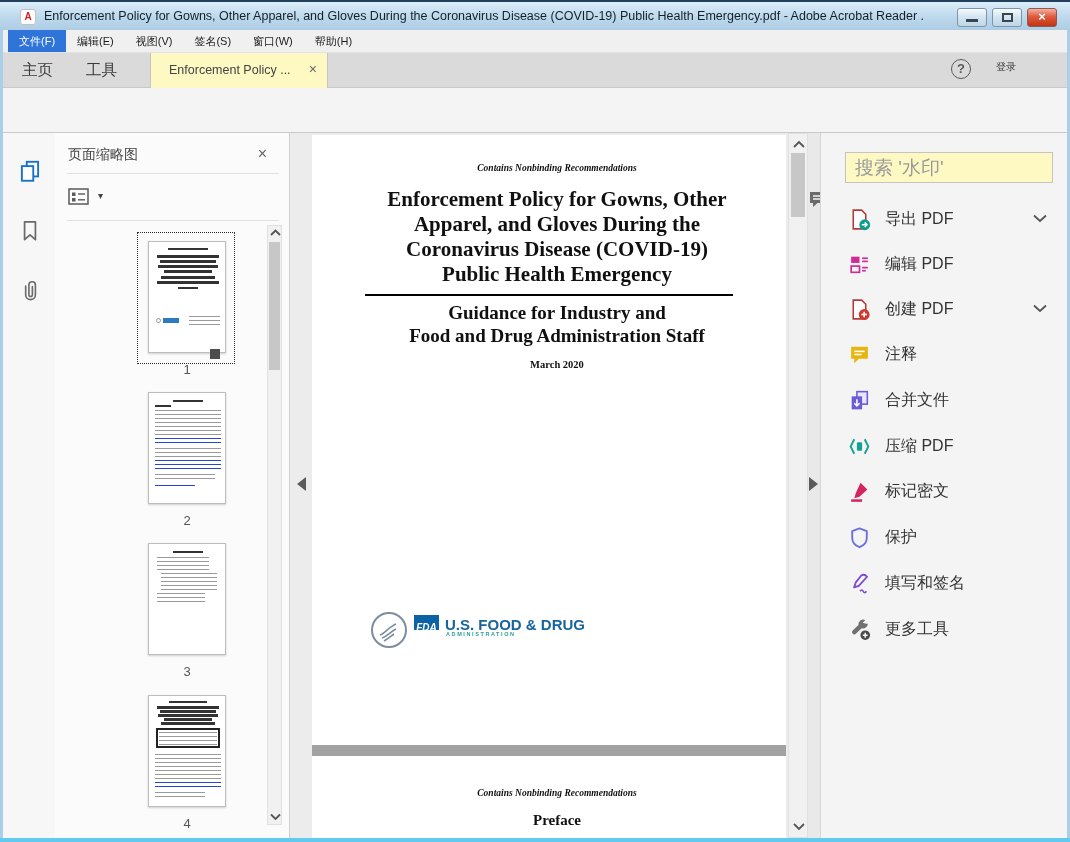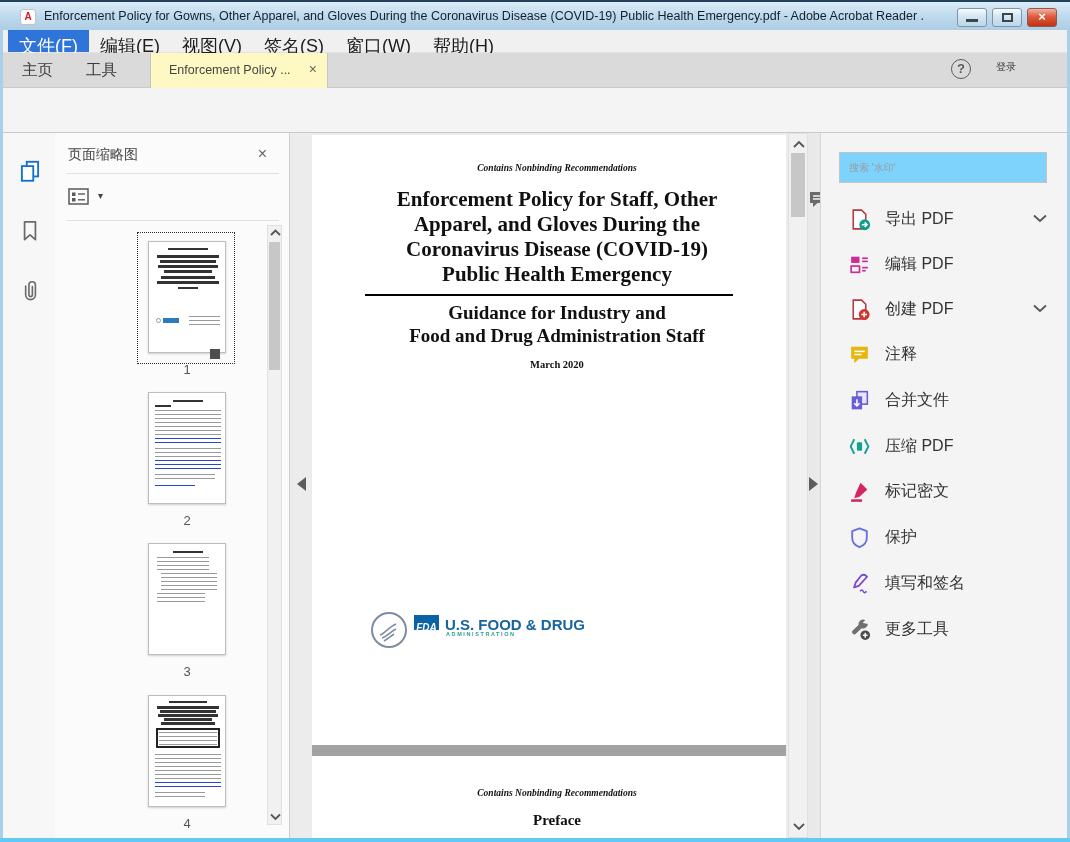--- a/index.html
+++ b/index.html
@@ -17,21 +17,21 @@
     white-space:nowrap; overflow:hidden; }
   .win-btn { top:6px; width:30px; height:19px; border:1px solid #7e95a7; border-radius:3px;
     background:linear-gradient(#f7fbfe,#d4e5f1 45%,#bfd6e7); text-align:center; }
   .win-btn .bar { position:absolute; left:8px; bottom:4px; width:12px; height:3px; background:#39454f; }
   .win-btn .box { position:absolute; left:9px; top:4px; width:11px; height:9px; border:2px solid #39454f; background:transparent; }
   #btn-close { background:linear-gradient(#f2b2a2,#e05a3e 45%,#c03413); color:#fff; font-size:13px;
     font-weight:bold; line-height:16px; border-color:#8c5a50; }
 
   #menubar { left:0; top:30px; width:1070px; height:23px; background:#f0f0f0; border-bottom:1px solid #e2e2e2;
     display:flex; align-items:stretch; padding-left:8px; }
-  .menu-item { font-size:18px; color:#1c1c1c; padding:4px 11px 0 11px; }
+  .menu-item { font-size:11px; color:#1c1c1c; padding:4px 11px 0 11px; }
   .menu-item.active { background:#2e74d9; color:#fff; }
 
   
   #tabbar { left:0; top:53px; width:1070px; height:35px; background:#dadada;
     border-bottom:1px solid #c9c9c9; }
   .apptab { top:60px; font-size:15.5px; color:#3a3a3a; }
   #doc-tab { left:150px; top:53px; width:178px; height:35px; background:#fef9c3;
     border-left:1px solid #c5c5c5; border-right:1px solid #c5c5c5; }
   #doc-tab-label { position:absolute; left:18px; top:10px; font-size:12.5px; color:#444; }
   #doc-tab-close { position:absolute; right:10px; top:8px; font-size:14px; color:#666; }
@@ -98,22 +98,22 @@
   #preface-heading { font-size:15px; font-weight:bold; text-align:center; }
 
   .collapse-arrow { width:0; height:0; }
   #collapse-left { left:297px; top:477px; border-top:7px solid transparent; border-bottom:7px solid transparent;
     border-right:9px solid #5c5c5c; }
   #collapse-right { left:809px; top:477px; border-top:7px solid transparent; border-bottom:7px solid transparent;
     border-left:9px solid #5c5c5c; }
 
   
   #right-panel { left:820px; top:133px; width:247px; height:705px; background:#f4f4f4; border-left:1px solid #d6d6d6; }
-  #search-box { position:absolute; left:18px; top:19px; width:208px; height:31px; background:#7dd3fc;
-    border:1px solid #c4c4c4; font-size:10px; color:#333; padding:0 9px; font-family:"Liberation Sans",sans-serif; }
+  #search-box { position:absolute; left:24px; top:19px; width:208px; height:31px; background:#fef9c3;
+    border:1px solid #c4c4c4; font-size:19px; color:#333; padding:0 9px; font-family:"Liberation Sans",sans-serif; }
   #search-box::placeholder { color:#9a9a9a; }
   .tool-row { position:absolute; left:18px; width:212px; height:44px; }
   .tool-ic { position:absolute; left:8px; top:9px; width:25px; height:25px; }
   .tool-label { position:absolute; left:46px; top:11px; font-size:16px; color:#333; white-space:nowrap; }
   .tool-chev { position:absolute; right:4px; top:16px; }
 
   
   #border-left { left:0; top:30px; width:3px; height:812px; background:#a9d0e8; }
   #border-right { left:1067px; top:30px; width:3px; height:812px; background:#a9d0e8; }
   #border-bottom { left:0; top:838px; width:1070px; height:4px; background:#62c9ef; }
@@ -343,21 +343,21 @@
         <polyline class="chev" points="1,1.5 5.5,6 10,1.5"></polyline>
       </svg>
   </div>
 </div>
 
 <div class="abs" id="viewer">
 
   <div id="page1">
     <div class="serif notice" style="position:absolute; left:0; top:28px; width:100%;">Contains Nonbinding Recommendations</div>
     <div class="serif" id="doc-title" style="position:absolute; left:0; top:52px; width:100%;">
-      <div>Enforcement Policy for Staff, Other</div>
+      <div>Enforcement Policy for Gowns, Other</div>
       <div>Apparel, and Gloves During the</div>
       <div>Coronavirus Disease (COVID-19)</div>
       <div>Public Health Emergency</div>
     </div>
     <div id="title-rule"></div>
     <div class="serif" id="doc-subtitle" style="position:absolute; left:0; top:166px; width:100%;">
       <div>Guidance for Industry and</div>
       <div>Food and Drug Administration Staff</div>
     </div>
     <div class="serif" id="doc-date" style="position:absolute; left:0; top:224px; width:100%;">March 2020</div>

